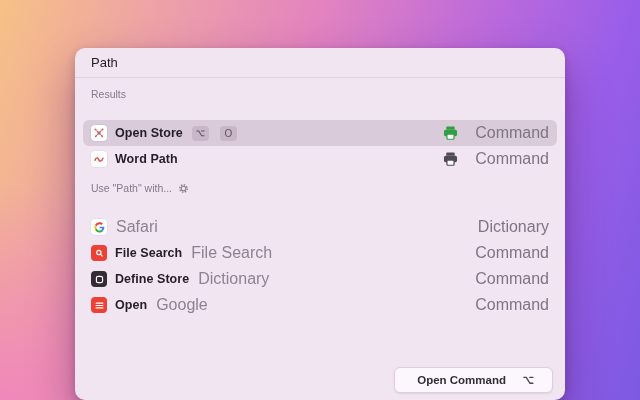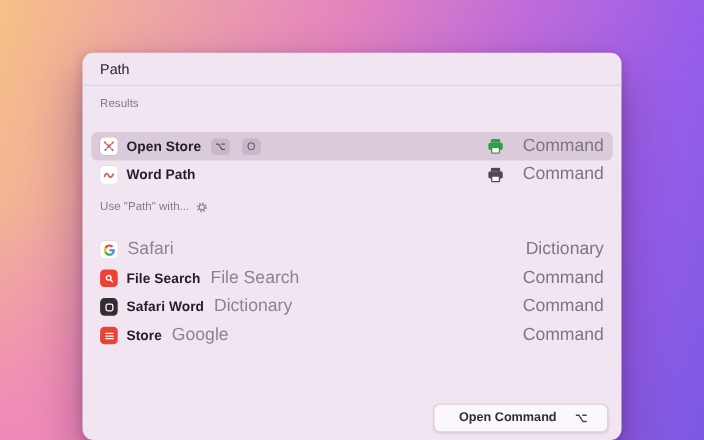--- a/index.html
+++ b/index.html
@@ -156,39 +156,39 @@
         <span>Command</span>
       </span>
     </div>
 
     <div class="row">
       <span class="app-icon dark">
         <svg width="11" height="11" viewBox="0 0 16 16">
           <rect x="3.5" y="3.5" width="9" height="9" rx="2.4" fill="none" stroke="#fff" stroke-width="1.7"></rect>
         </svg>
       </span>
-      <span class="title">Safari Word</span>
+      <span class="title">Define Store</span>
       <span class="subtitle">Dictionary</span>
       <span class="spacer"></span>
       <span class="accessory">
         <span>Command</span>
       </span>
     </div>
 
     <div class="row">
       <span class="app-icon red">
         <svg width="11" height="11" viewBox="0 0 16 16">
           <g stroke="#fff" stroke-width="1.6" stroke-linecap="round">
             <path d="M3 4.5 h10"></path>
               <path d="M3 8 h10"></path>
               <path d="M3 11.5 h10"></path>
           </g>
         </svg>
       </span>
-      <span class="title">Store</span>
+      <span class="title">Open</span>
       <span class="subtitle">Google</span>
       <span class="spacer"></span>
       <span class="accessory">
         <span>Command</span>
       </span>
     </div>
 
   </div>
 
   <div class="footer">

